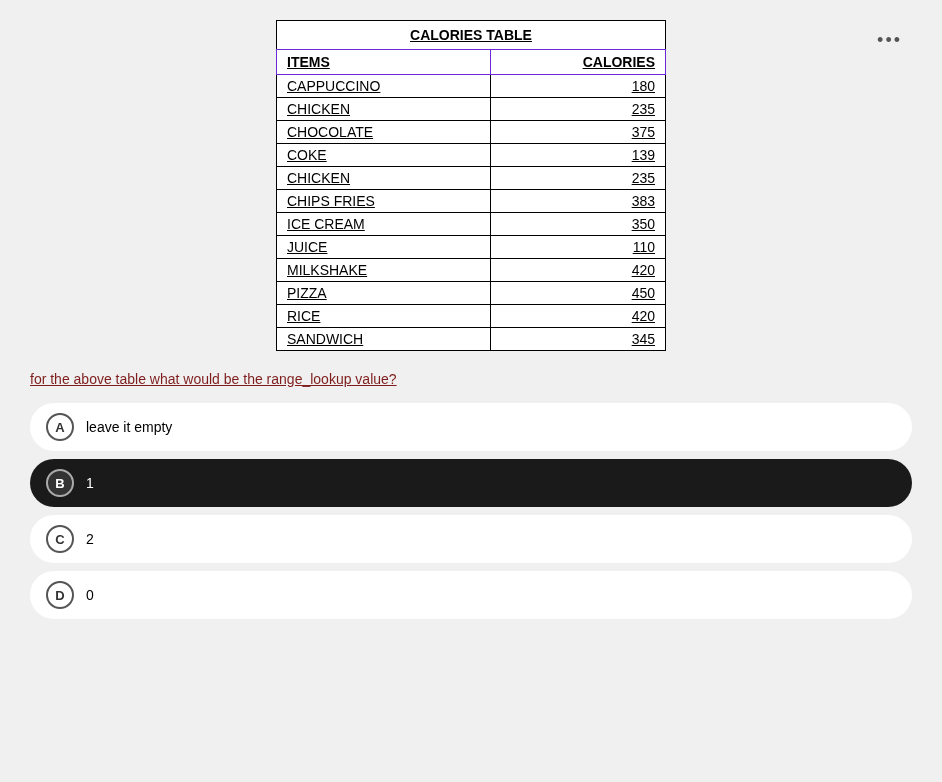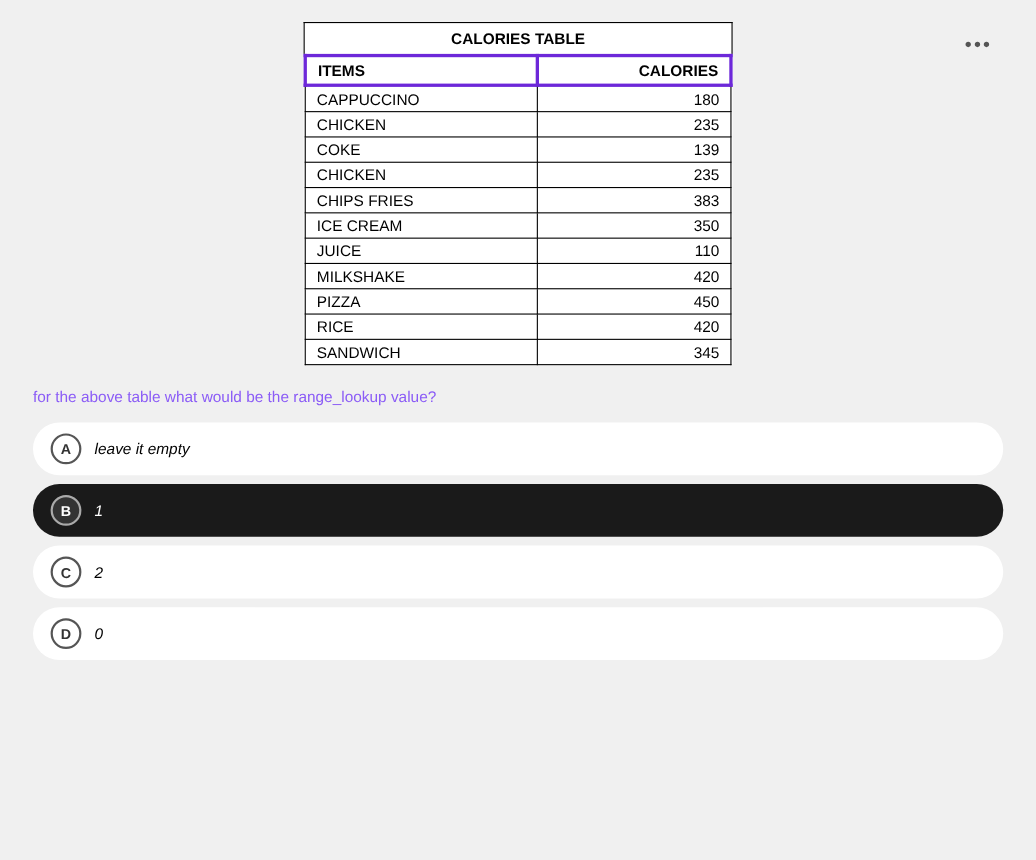--- a/index.html
+++ b/index.html
@@ -35,34 +35,35 @@
       font-size: 18px;
       color: #555;
       cursor: pointer;
       letter-spacing: 2px;
     }
 
     .calories-table {
       border-collapse: collapse;
       width: 390px;
       background: white;
+      text-decoration: underline;
     }
 
     .calories-table caption {
       font-weight: bold;
       font-size: 14px;
       text-align: center;
       padding: 6px 0;
       border: 1px solid #000;
       border-bottom: none;
       background: white;
     }
 
     .calories-table th {
-      border: 3px solid #6d28d9;
+      border: 1px solid #6d28d9;
       padding: 4px 10px;
       font-weight: bold;
       text-align: left;
       background: white;
     }
 
     .calories-table th.calories-col {
       text-align: right;
     }
 
@@ -72,21 +73,22 @@
       background: white;
     }
 
     .calories-table td.calories-val {
       text-align: right;
     }
 
     .question-text {
       margin: 16px 0 16px 0;
       font-size: 14px;
-      color: #8b5cf6;
+      color: #7f1d1d;
+      text-decoration: underline;
     }
 
     .options-container {
       display: flex;
       flex-direction: column;
       gap: 8px;
     }
 
     .option-row {
       display: flex;
@@ -119,21 +121,20 @@
     }
 
     .option-row.selected .option-circle {
       border-color: #aaa;
       background: #333;
       color: white;
     }
 
     .option-label {
       font-size: 14px;
-      font-style: italic;
     }
 
     .option-row.selected .option-label {
       color: white;
     }
   </style>
 </head>
 <body>
 
 <div class="main-container">
@@ -149,20 +150,24 @@
       <tbody id="table-body">
           <tr>
             <td>CAPPUCCINO</td>
             <td class="calories-val">180</td>
           </tr>
           <tr>
             <td>CHICKEN</td>
             <td class="calories-val">235</td>
           </tr>
           <tr>
+            <td>CHOCOLATE</td>
+            <td class="calories-val">375</td>
+          </tr>
+          <tr>
             <td>COKE</td>
             <td class="calories-val">139</td>
           </tr>
           <tr>
             <td>CHICKEN</td>
             <td class="calories-val">235</td>
           </tr>
           <tr>
             <td>CHIPS FRIES</td>
             <td class="calories-val">383</td>

